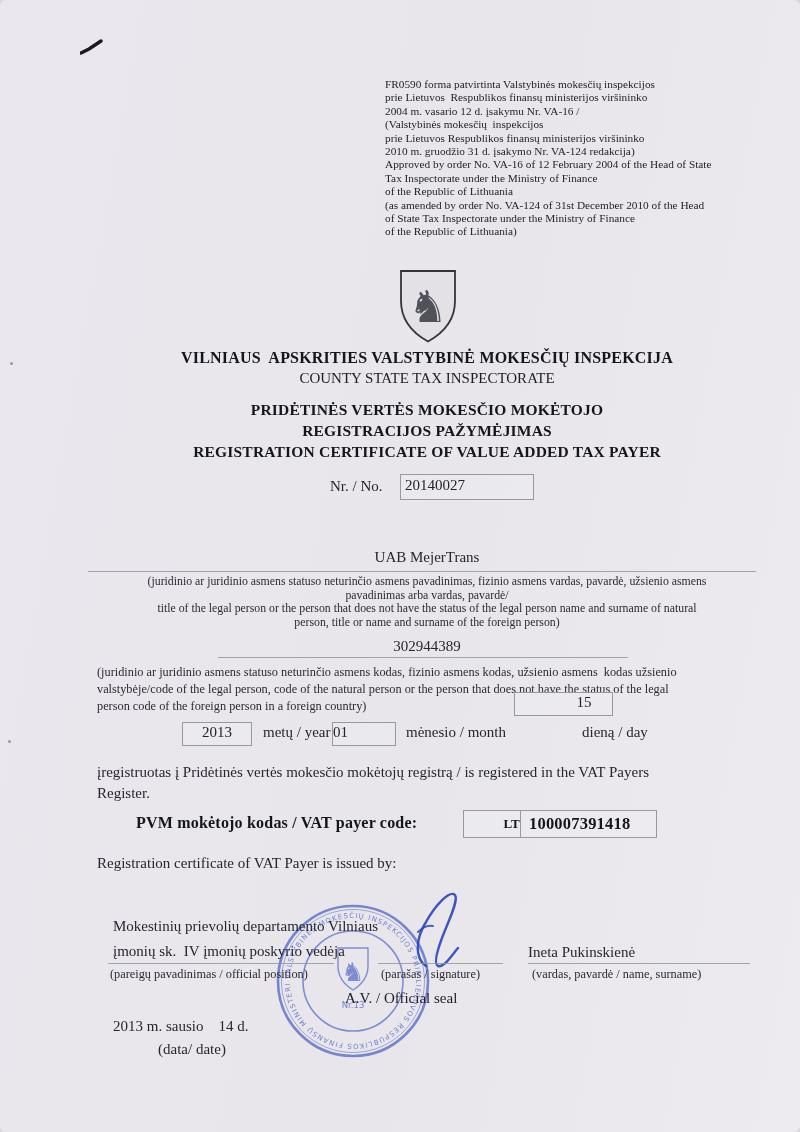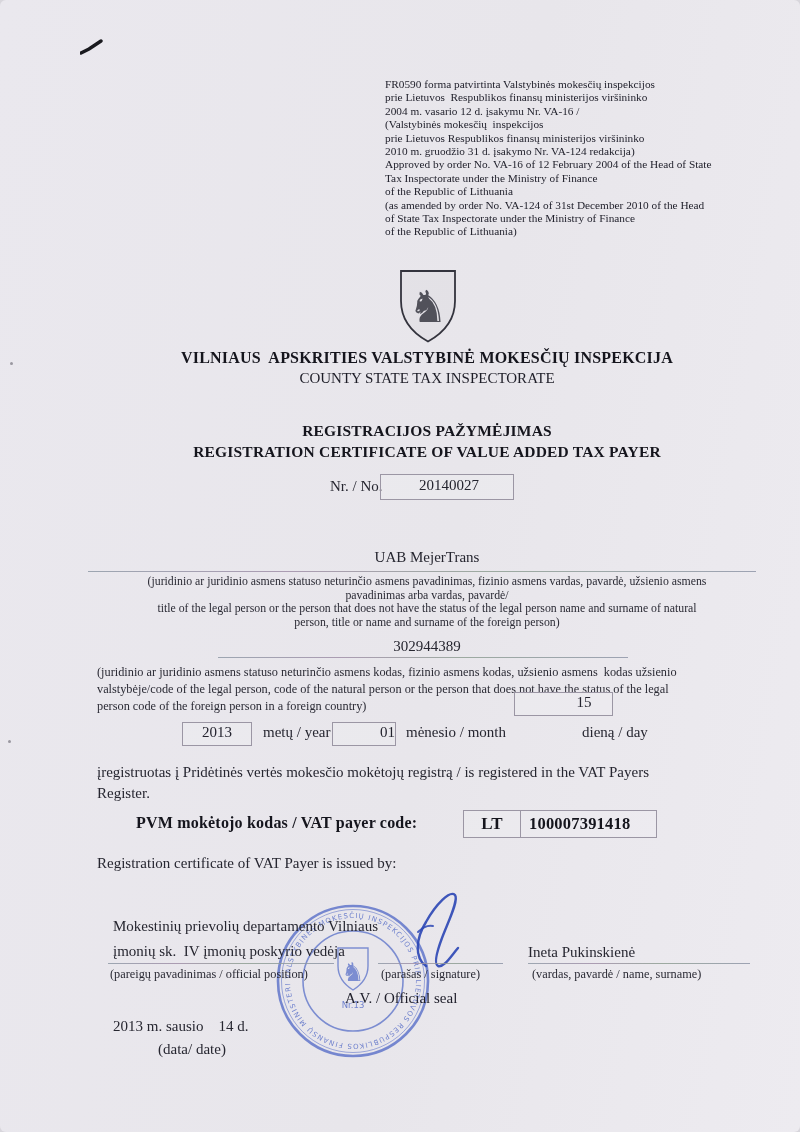--- a/index.html
+++ b/index.html
@@ -57,25 +57,26 @@
   </div>
 
   <svg class="abs" style="left:396px;top:268px;" width="64" height="78" viewBox="0 0 64 78">
     <path d="M5 3 H59 V33 C59 53 46.5 65.5 32 73.5 C17.5 65.5 5 53 5 33 Z" fill="rgba(0,0,0,0.02)" stroke="#33333d" stroke-width="1.8"></path>
     <text x="32" y="54" font-size="44" text-anchor="middle" font-family="DejaVu Sans, sans-serif" fill="#45454f" opacity="0.92">♞</text>
   </svg>
 
   <div class="center-col h-bold t16 pre" style="top:349px;">VILNIAUS  APSKRITIES VALSTYBINĖ MOKESČIŲ INSPEKCIJA</div>
   <div class="center-col t15 pre" style="top:370px;color:#1d1d27;">COUNTY STATE TAX INSPECTORATE</div>
 
+  <div class="center-col h-bold t155 pre" style="top:401px;">PRIDĖTINĖS VERTĖS MOKESČIO MOKĖTOJO</div>
   <div class="center-col h-bold t155 pre" style="top:422px;">REGISTRACIJOS PAŽYMĖJIMAS</div>
   <div class="center-col h-bold t155 pre" style="top:443px;">REGISTRATION CERTIFICATE OF VALUE ADDED TAX PAYER</div>
 
   <div class="abs t15 pre" style="left:330px;top:478px;">Nr. / No.</div>
-  <div class="box" style="left:380px;top:474px;width:132px;height:24px;text-align:center;">
+  <div class="box" style="left:400px;top:474px;width:132px;height:24px;">
     <div class="box-txt" style="padding:2px 0 0 4px;">20140027</div>
   </div>
 
   <div class="center-col t15 pre" style="top:549px;">UAB MejerTrans</div>
   <div class="rule" style="left:88px;top:571px;width:668px;"></div>
   <div class="center-col note" style="top:575px;">
     <div>(juridinio ar juridinio asmens statuso neturinčio asmens pavadinimas, fizinio asmens vardas, pavardė, užsienio asmens</div>
     <div>pavadinimas arba vardas, pavardė/</div>
     <div>title of the legal person or the person that does not have the status of the legal person name and surname of natural</div>
     <div>person, title or name and surname of the foreign person)</div>
@@ -86,37 +87,37 @@
   <div class="abs note2" style="left:97px;top:664px;width:662px;">
     <div class="pre">(juridinio ar juridinio asmens statuso neturinčio asmens kodas, fizinio asmens kodas, užsienio asmens  kodas užsienio</div>
     <div>valstybėje/code of the legal person, code of the natural person or the person that does not have the status of the legal</div>
     <div>person code of the foreign person in a foreign country)</div>
   </div>
 
   <div class="box" style="left:182px;top:722px;width:68px;height:22px;text-align:center;">
     <span class="box-txt">2013</span>
   </div>
   <div class="abs t15 pre" style="left:263px;top:724px;">metų / year</div>
-  <div class="box" style="left:332px;top:722px;width:62px;height:22px;text-align:right;">
+  <div class="box" style="left:332px;top:722px;width:62px;height:22px;text-align:left;">
     <span class="box-txt">01</span>
   </div>
   <div class="abs t15 pre" style="left:406px;top:724px;">mėnesio / month</div>
   <div class="box" style="left:514px;top:692px;width:56px;height:22px;text-align:center;padding-left:41px;">
     <span class="box-txt">15</span>
   </div>
   <div class="abs t15 pre" style="left:582px;top:724px;">dieną / day</div>
 
   <div class="abs t15" style="left:97px;top:762px;width:660px;line-height:21px;">
     <div class="pre">įregistruotas į Pridėtinės vertės mokesčio mokėtojų registrą / is registered in the VAT Payers</div>
     <div class="pre">Register.</div>
   </div>
 
   <div class="abs h-bold t16 pre" style="left:136px;top:814px;">PVM mokėtojo kodas / VAT payer code:</div>
   <div class="box vatbox" style="left:463px;top:810px;width:192px;height:26px;">
-    <div class="h-bold" style="width:56px;text-align:center;font-size:17px;">LT</div>
+    <div class="h-bold" style="width:56px;text-align:right;font-size:13px;">LT</div>
     <div class="vat-divider"></div>
     <div class="h-bold" style="padding-left:8px;font-size:16.5px;">100007391418</div>
   </div>
 
   <div class="abs t15" style="left:97px;top:853px;line-height:21px;">
     <div class="pre">Registration certificate of VAT Payer is issued by:</div>
   </div>
 
   <svg class="abs" style="left:272px;top:900px;opacity:.82;" width="162" height="162" viewBox="0 0 162 162">
     <defs>

